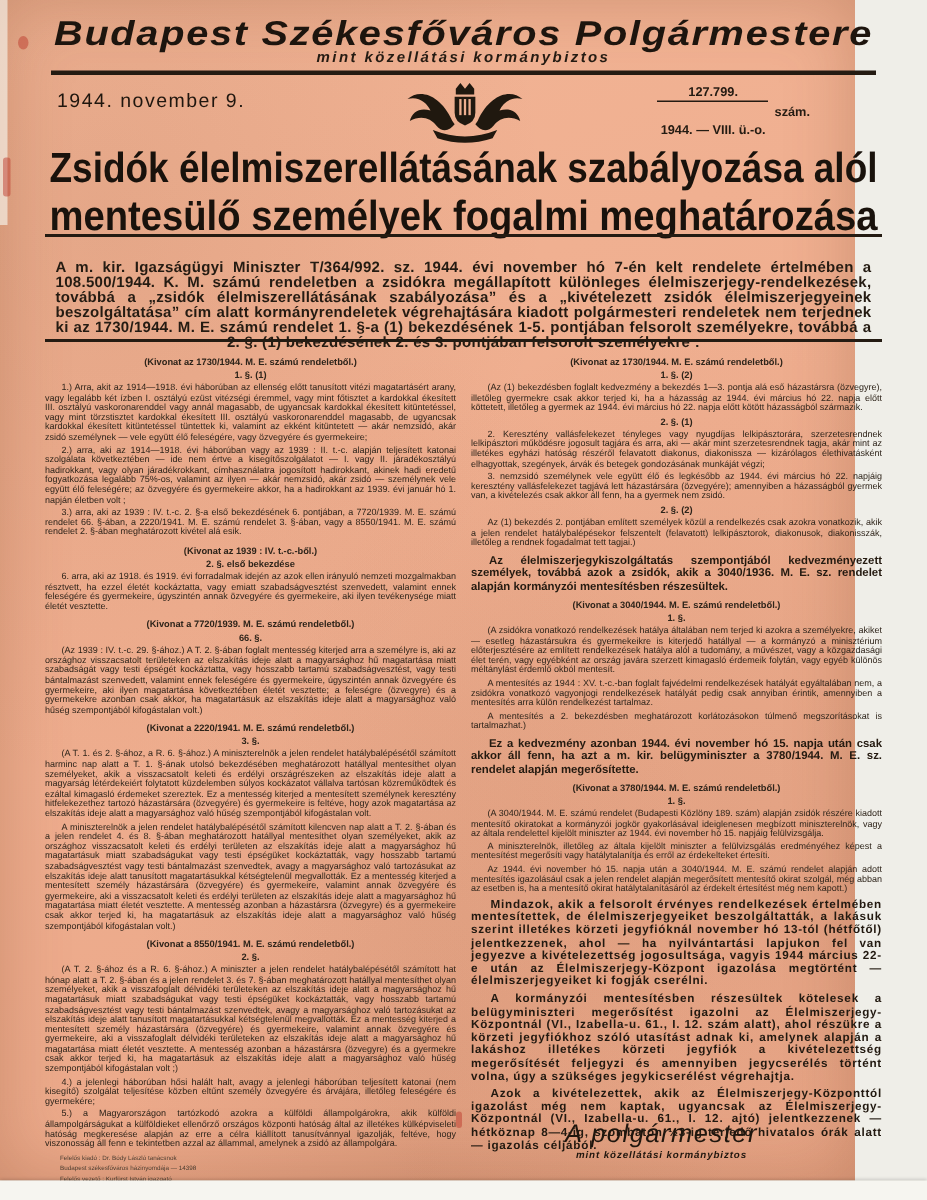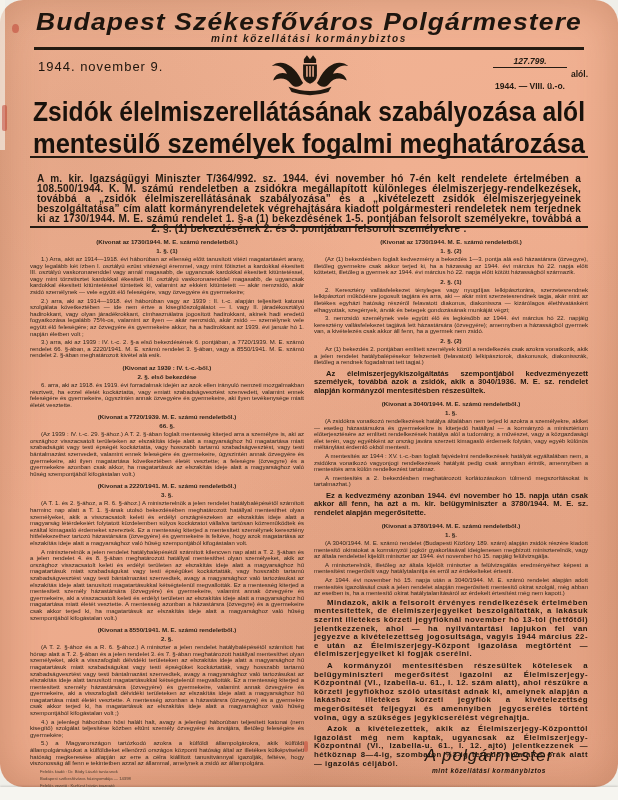--- a/index.html
+++ b/index.html
@@ -2,29 +2,28 @@
 <html lang="hu"><head>
 <meta charset="utf-8">
 <style>
   html,body{margin:0;padding:0;}
   body{
     width:618px;height:800px;position:relative;overflow:hidden;
     background:#efeee8;
     font-family:"Liberation Sans",sans-serif;
   }
   .paper{
-    position:absolute;left:0;top:0;width:618px;height:787px;
+    position:absolute;left:0;top:0;width:570px;height:787px;
     background:
       radial-gradient(ellipse at 12% 18%, rgba(120,70,40,.10), transparent 42%),
       radial-gradient(ellipse at 85% 70%, rgba(120,70,40,.08), transparent 45%),
       radial-gradient(ellipse at 50% 98%, rgba(120,70,40,.10), transparent 50%),
       linear-gradient(160deg,#f2b495 0%,#efae8f 45%,#e9a687 100%);
     box-shadow: inset 0 0 46px rgba(120,60,30,.28);
     color:#2b2119;
-    border-radius:23px;
   }
   .scan-bottom{position:absolute;left:0;top:787px;width:618px;height:13px;background:#f6f5f0;box-shadow:0 -1px 2px rgba(0,0,0,.15);}
   .edge-left{position:absolute;left:0;top:0;width:5px;height:150px;background:rgba(246,244,237,.65);}
   .redmark{position:absolute;background:rgba(190,60,45,.5);border-radius:2px;}
   .redmark.m1{left:12px;top:24px;width:7px;height:9px;border-radius:50%;}
   .redmark.m2{left:2px;top:105px;width:5px;height:26px;}
   .redmark.m3{left:304px;top:741px;width:4px;height:11px;}
 
   .org-svg{position:absolute;left:36px;top:7px;}
   .svgorg{font:italic 700 23px "Liberation Sans",sans-serif;fill:#1d150e;letter-spacing:1px;}
@@ -32,21 +31,21 @@
     font-style:italic;font-weight:700;font-size:10px;letter-spacing:1.6px;color:#241b12;}
   .rule{position:absolute;background:#241b12;}
   .rule1{left:34px;top:47px;width:550px;height:3px;}
   .rule2{left:30px;top:156px;width:558px;height:2px;}
   .rule3{left:30px;top:226px;width:558px;height:2px;}
 
   .date{position:absolute;left:38px;top:59px;font-weight:400;font-size:13px;letter-spacing:1px;color:#1f160e;}
   .crest{position:absolute;left:264px;top:52px;}
   .refblock{position:absolute;right:30px;top:56px;display:flex;align-items:center;gap:4px;font-weight:700;color:#241b12;}
   .reffrac{text-align:center;font-size:8.5px;line-height:10px;}
-  .reffrac .num{padding:0 6px 1px;font-style:italic;}
+  .reffrac .num{padding:0 6px 1px;}
   .reffrac .den{border-top:1.5px solid #241b12;padding:13px 2px 0;}
   .refsuffix{font-size:8.5px;}
 
   .title-svg{position:absolute;left:31px;}
   .t1{top:95px;} .t2{top:127px;}
   .svgtitle{font:700 28px "Liberation Sans",sans-serif;fill:#19120c;}
 
   .intro{position:absolute;left:37px;top:174px;width:544px;
     font-weight:700;font-size:10px;line-height:10px;letter-spacing:.2px;
     text-align:justify;text-align-last:center;color:#241b12;}
@@ -97,21 +96,21 @@
         <rect x="59" y="17" width="2" height="14"></rect>
         <rect x="63" y="17" width="2" height="14"></rect>
     </g>
   </svg>
 
   <div class="refblock">
     <div class="reffrac">
       <div class="num">127.799.</div>
       <div class="den">1944. — VIII. ü.-o.</div>
     </div>
-    <div class="refsuffix">alól.</div>
+    <div class="refsuffix">szám.</div>
   </div>
 
   <svg class="title-svg t1" width="556" height="32">
     <text class="svgtitle" x="2" y="26" textLength="552" lengthAdjust="spacingAndGlyphs">Zsidók élelmiszerellátásának szabályozása alól</text>
   </svg>
   <svg class="title-svg t2" width="556" height="32">
     <text class="svgtitle" x="2" y="26" textLength="552" lengthAdjust="spacingAndGlyphs">mentesülő személyek fogalmi meghatározása</text>
   </svg>
   <div class="rule rule2"></div>
 

